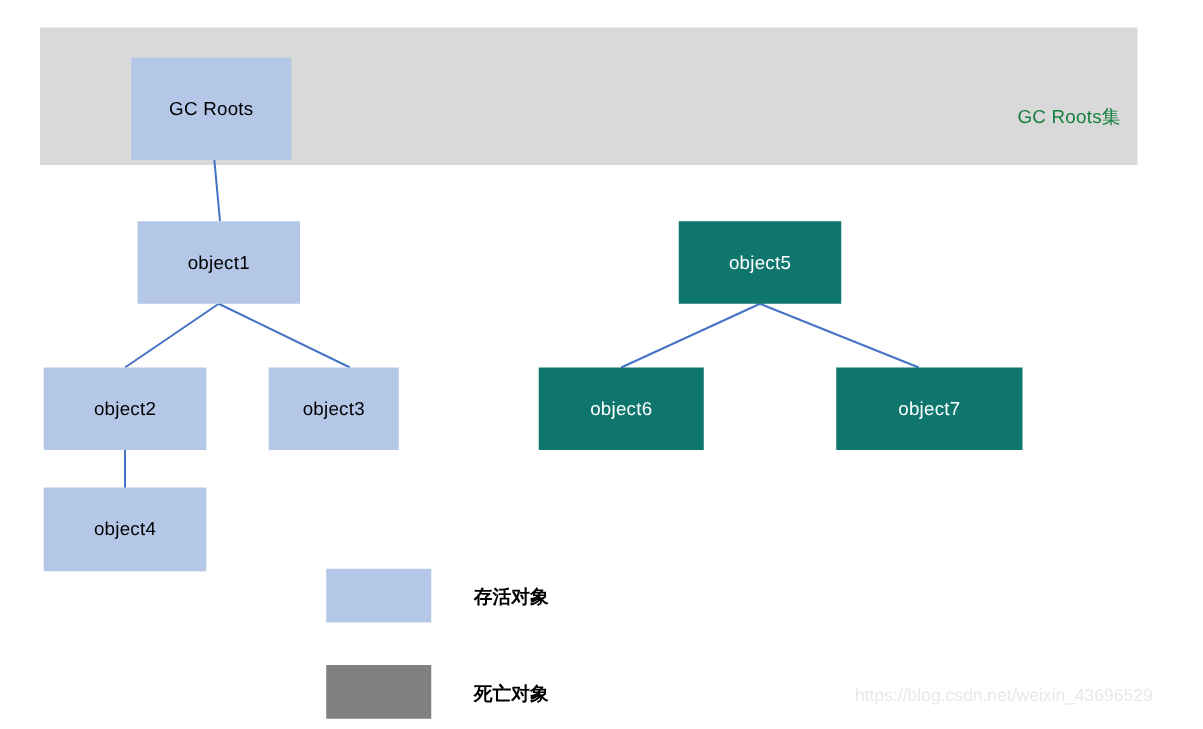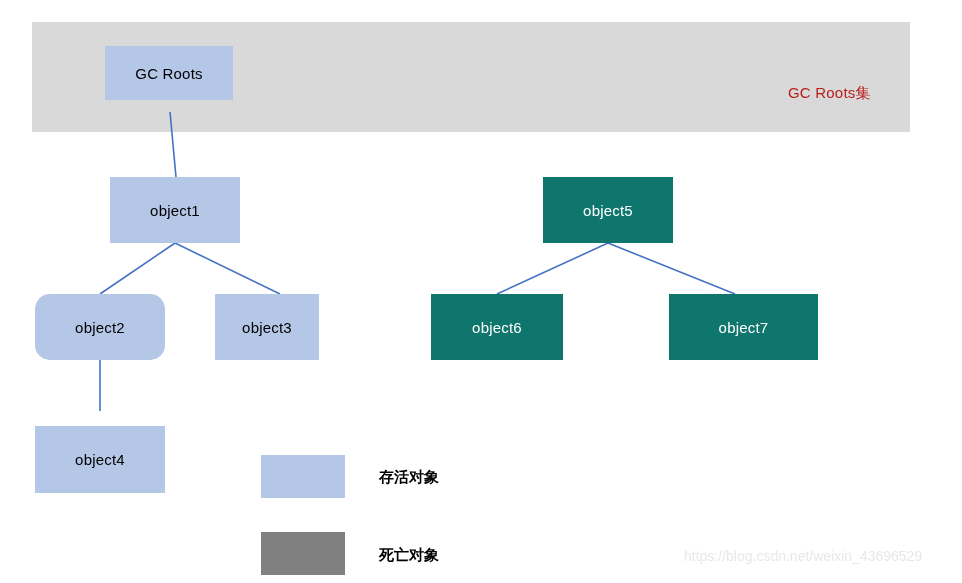--- a/index.html
+++ b/index.html
@@ -20,24 +20,24 @@
   .band {
     position: absolute;
     left: 32px;
     top: 22px;
     width: 878px;
     height: 110px;
     background: #d9d9d9;
   }
   .band-label {
     position: absolute;
-    left: 788px;
+    left: 814px;
     top: 84px;
     font-size: 15px;
-    color: #b91c1c;
+    color: #15803d;
     letter-spacing: 0.2px;
     white-space: nowrap;
   }
   .node {
     position: absolute;
     box-sizing: border-box;
     display: flex;
     align-items: center;
     justify-content: center;
     font-size: 15px;
@@ -95,33 +95,33 @@
   <svg class="edges" width="962" height="583" viewBox="0 0 962 583">
       <line x1="170" y1="112" x2="176" y2="177" stroke="#4472c4" stroke-width="1.6"></line>
       <line x1="175" y1="243" x2="100" y2="294" stroke="#4472c4" stroke-width="1.6"></line>
       <line x1="175" y1="243" x2="280" y2="294" stroke="#4472c4" stroke-width="1.6"></line>
       <line x1="100" y1="360" x2="100" y2="411" stroke="#4472c4" stroke-width="1.6"></line>
       <line x1="608" y1="243" x2="497" y2="294" stroke="#4472c4" stroke-width="1.6"></line>
       <line x1="608" y1="243" x2="735" y2="294" stroke="#4472c4" stroke-width="1.6"></line>
     </svg>
 
   <div id="node-layer">
-      <div class="node live" style="left: 105px; top: 46px; width: 128px; height: 54px;">
+      <div class="node live" style="left: 105px; top: 46px; width: 128px; height: 82px;">
         <span>GC Roots</span>
       </div>
       <div class="node live" style="left: 110px; top: 177px; width: 130px; height: 66px;">
         <span>object1</span>
       </div>
-      <div class="node live" style="left: 35px; top: 294px; width: 130px; height: 66px; border-radius: 15px;">
+      <div class="node live" style="left: 35px; top: 294px; width: 130px; height: 66px;">
         <span>object2</span>
       </div>
       <div class="node live" style="left: 215px; top: 294px; width: 104px; height: 66px;">
         <span>object3</span>
       </div>
-      <div class="node live" style="left: 35px; top: 426px; width: 130px; height: 67px; align-items: center;">
+      <div class="node live" style="left: 35px; top: 390px; width: 130px; height: 67px; align-items: center;">
         <span>object4</span>
       </div>
       <div class="node dead" style="left: 543px; top: 177px; width: 130px; height: 66px;">
         <span>object5</span>
       </div>
       <div class="node dead" style="left: 431px; top: 294px; width: 132px; height: 66px;">
         <span>object6</span>
       </div>
       <div class="node dead" style="left: 669px; top: 294px; width: 149px; height: 66px;">
         <span>object7</span>

